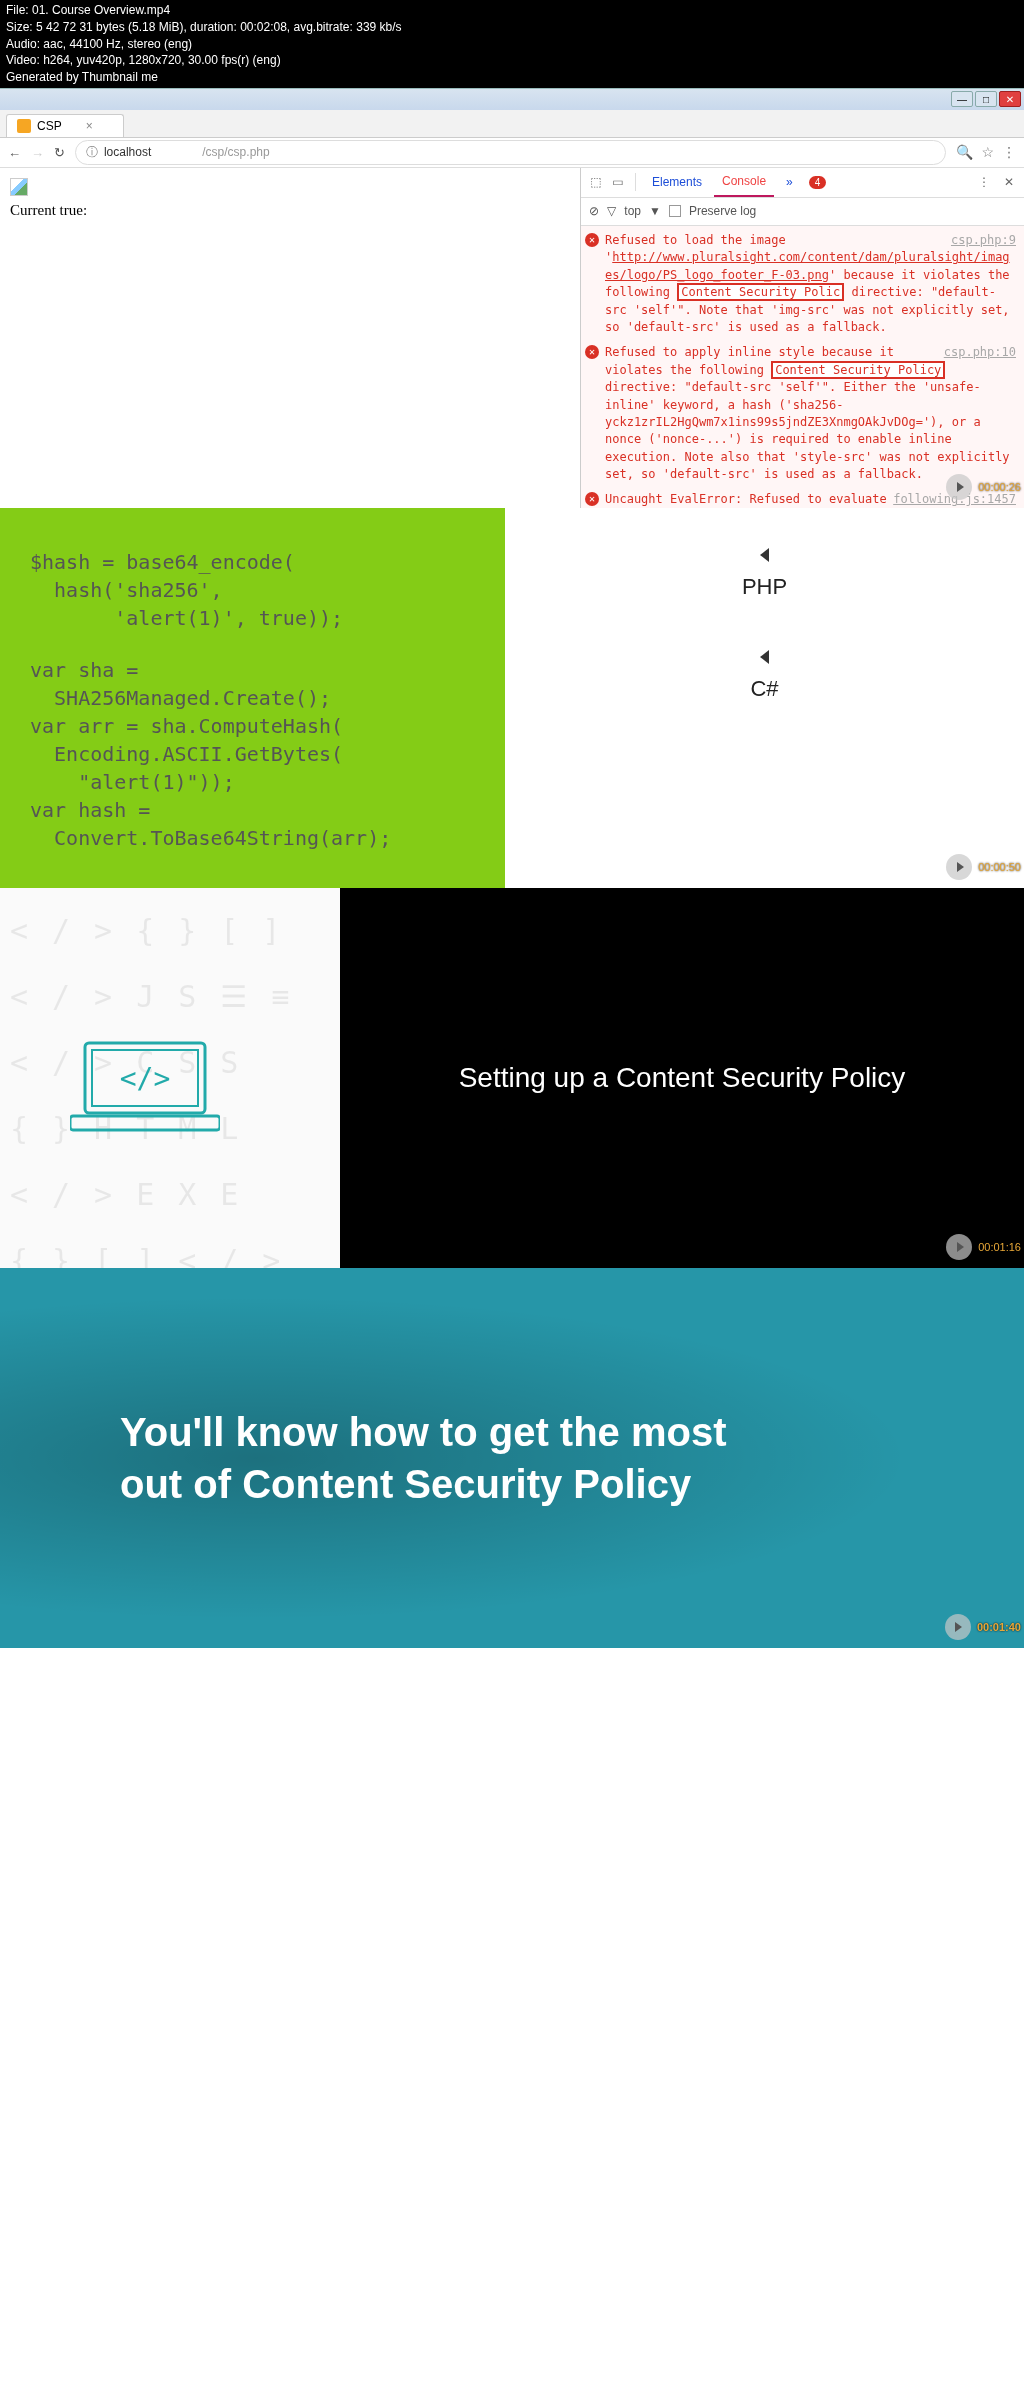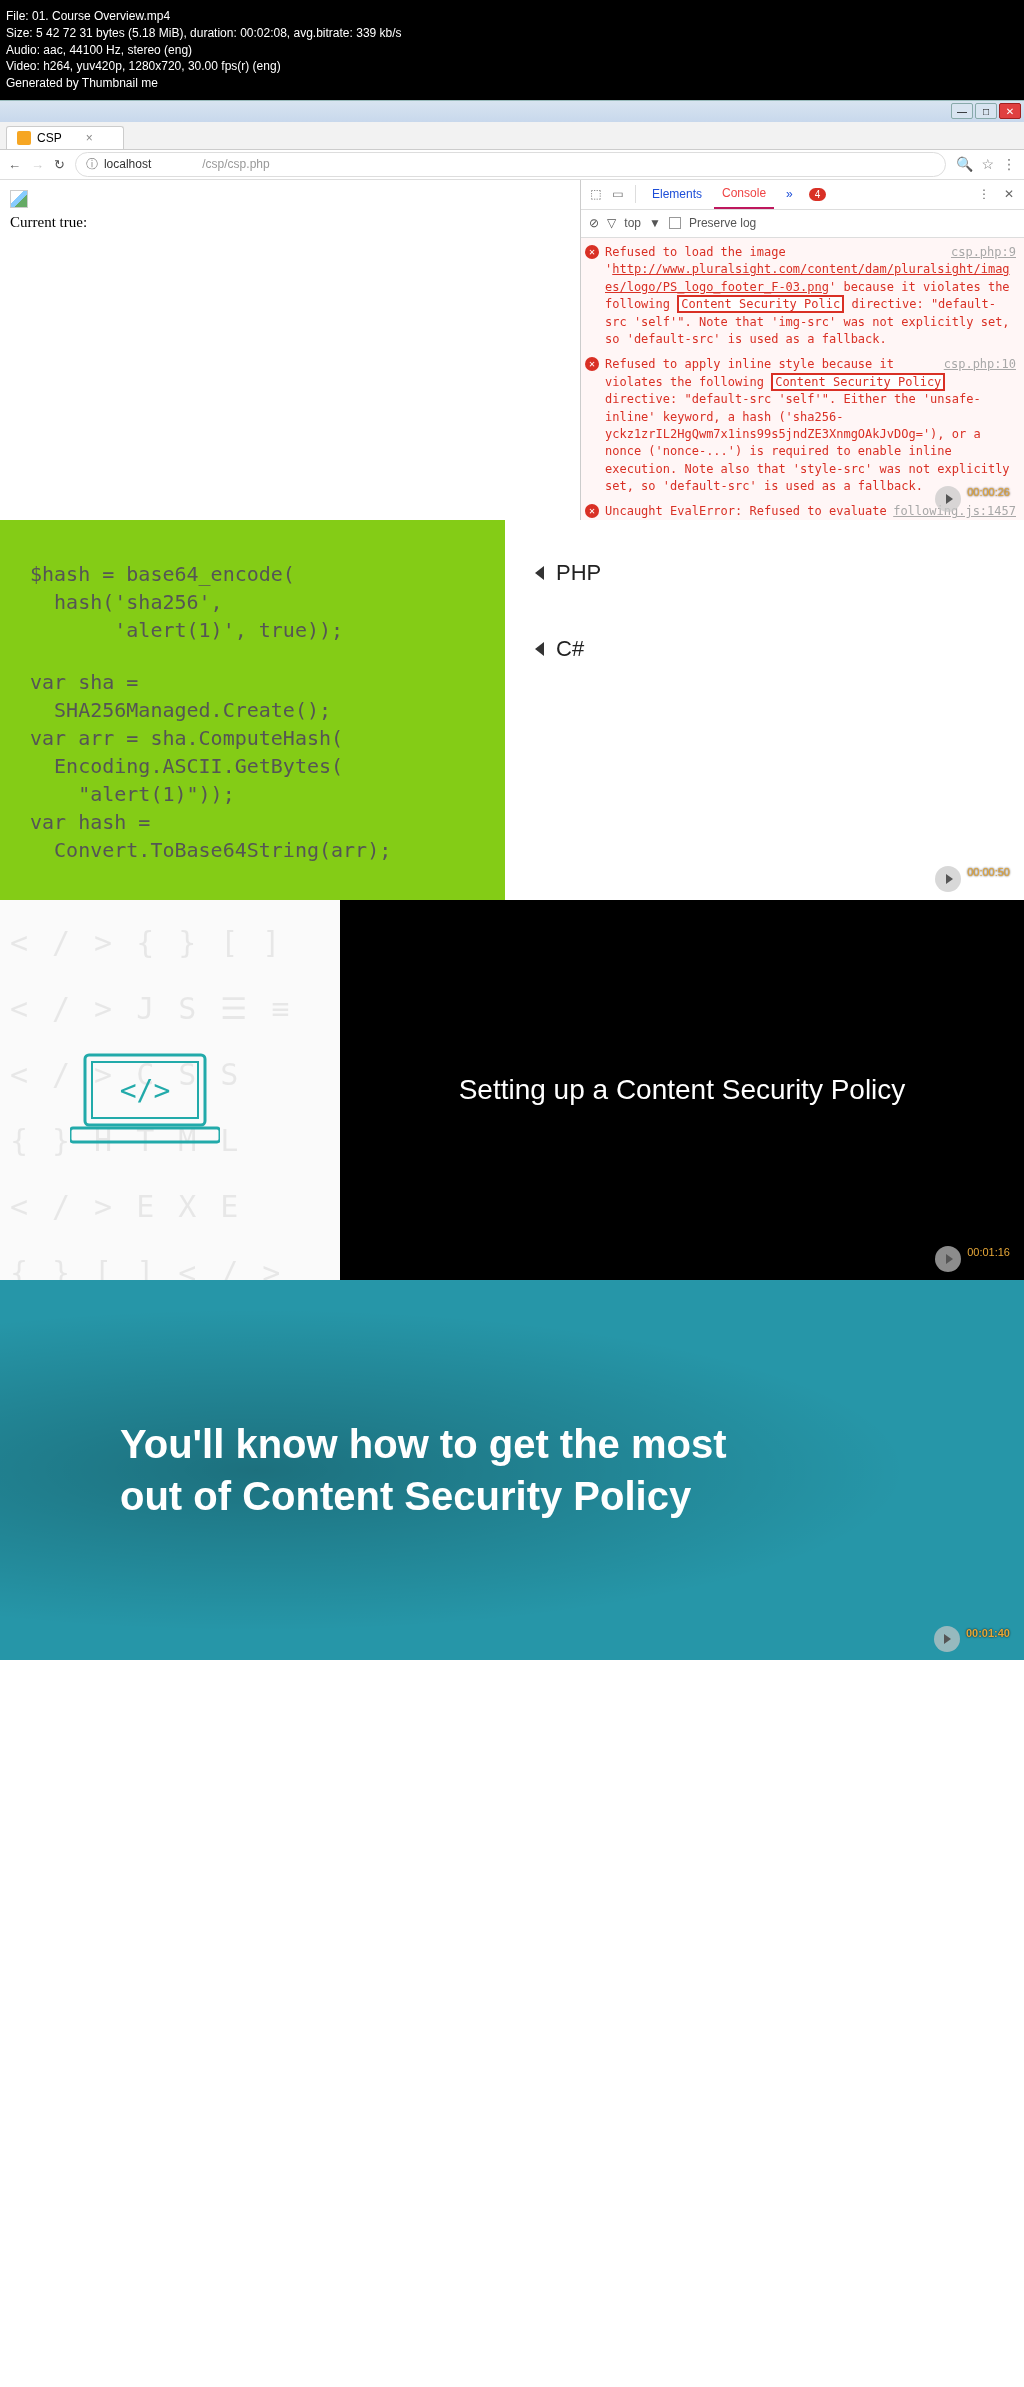--- a/index.html
+++ b/index.html
@@ -1,18 +1,18 @@
 <!DOCTYPE html>
 <html><head>
 <meta charset="utf-8">
 <style>
 * { margin: 0; padding: 0; box-sizing: border-box; }
 body { font-family: Arial, sans-serif; width: 1024px; background: #fff; }
 
-.header-black { background: #000; color: #fff; padding: 8px 6px; font-size: 12px; line-height: 1.4; }
+.header-black { background: #000; color: #fff; padding: 2px 6px; font-size: 12px; line-height: 1.4; }
 
 .win-titlebar { background: linear-gradient(#d8e4f0, #c8d8ec); height: 22px; display: flex; justify-content: flex-end; align-items: center; padding: 0 3px; border-top: 1px solid #9bb; }
 .win-btn { width: 22px; height: 16px; margin-left: 2px; font-size: 10px; display: flex; align-items: center; justify-content: center; border-radius: 2px; }
 .win-min { background: #d8e4f0; border: 1px solid #8aa; }
 .win-max { background: #d8e4f0; border: 1px solid #8aa; }
 .win-close { background: #e04040; border: 1px solid #a02020; color: #fff; }
 
 .tab-bar { background: #f2f2f2; height: 28px; display: flex; align-items: flex-end; border-bottom: 1px solid #ccc; padding-left: 6px; }
 .tab { background: #fff; padding: 4px 30px 4px 10px; font-size: 12px; border: 1px solid #ccc; border-bottom: none; border-radius: 3px 3px 0 0; display: flex; align-items: center; gap: 6px; }
 .tab-icon { width: 14px; height: 14px; background: #f6a623; border-radius: 2px; }
@@ -42,35 +42,35 @@
 .console-body { flex: 1; padding: 6px 8px 6px 4px; overflow: hidden; background: #fff6f6; font-family: Menlo, Consolas, monospace; font-size: 12px; line-height: 1.45; }
 .con-msg { display: flex; gap: 6px; margin-bottom: 8px; color: #d93025; }
 .con-x { width: 14px; height: 14px; background: #d93025; color: #fff; border-radius: 50%; font-size: 10px; display: flex; align-items: center; justify-content: center; flex-shrink: 0; margin-top: 1px; }
 .con-text { flex: 1; word-break: break-word; }
 .con-src { color: #a8a8a8; float: right; text-decoration: underline; }
 .csp-hl { border: 2px solid #d93025; padding: 0 2px; background: #fff; }
 
 .slide2 { display: flex; height: 380px; background: #fff; position: relative; }
 .code-pane { width: 505px; background: #84cc16; padding: 40px 30px; font-family: Menlo, Consolas, monospace; font-size: 20px; line-height: 1.4; color: #555; }
 .lang-pane { flex: 1; padding: 40px 30px; font-size: 22px; color: #222; }
-.lang-item { display: flex; align-items: center; gap: 12px; margin-bottom: 50px; font-weight: 500; }
+.lang-item { display: flex; align-items: center; gap: 12px; margin-bottom: 50px; font-weight: 500; flex-direction: column; }
 .tri-left { width: 0; height: 0; border-top: 7px solid transparent; border-bottom: 7px solid transparent; border-right: 9px solid #333; }
 
 .slide3 { display: flex; height: 380px; position: relative; }
 .slide3-left { width: 340px; background: #fafafa; position: relative; overflow: hidden; }
 .pattern { position: absolute; inset: 0; opacity: 0.12; font-size: 30px; color: #666; line-height: 2.2; letter-spacing: 24px; font-family: monospace; padding: 10px; word-break: break-all; }
 .laptop-icon { position: absolute; left: 70px; top: 150px; }
 .laptop-icon svg { width: 150px; height: 100px; }
 .slide3-right { flex: 1; background: #000; color: #fff; display: flex; align-items: center; justify-content: center; font-size: 28px; font-weight: 300; }
 
 .slide4 { height: 380px; background: #2696a8; color: #fff; display: flex; align-items: center; padding: 0 120px; font-size: 40px; font-weight: 600; line-height: 1.3; position: relative; }
 .slide4-overlay { position: absolute; inset: 0; background: radial-gradient(ellipse at 25% 50%, rgba(0,0,0,0.25), transparent 60%); }
 .slide4-text { position: relative; }
 
-.overlay-play { position: absolute; right: 14px; bottom: 8px; display: flex; gap: 6px; }
+.overlay-play { position: absolute; right: 3px; bottom: 8px; display: flex; align-items: center; gap: 6px; }
 .play-circ { width: 26px; height: 26px; border-radius: 50%; background: rgba(200,200,200,0.7); display: flex; align-items: center; justify-content: center; }
 .play-tri { width: 0; height: 0; border-top: 5px solid transparent; border-bottom: 5px solid transparent; border-left: 7px solid #555; margin-left: 2px; }
 .timestamp { font-size: 11px; color: #e8a838; text-shadow: 0 0 2px #000; }
 </style>
 </head>
 <body>
 
 <div class="header-black">
   <div>File: 01. Course Overview.mp4</div>
   <div>Size: 5 42 72 31 bytes (5.18 MiB), duration: 00:02:08, avg.bitrate: 339 kb/s</div>

